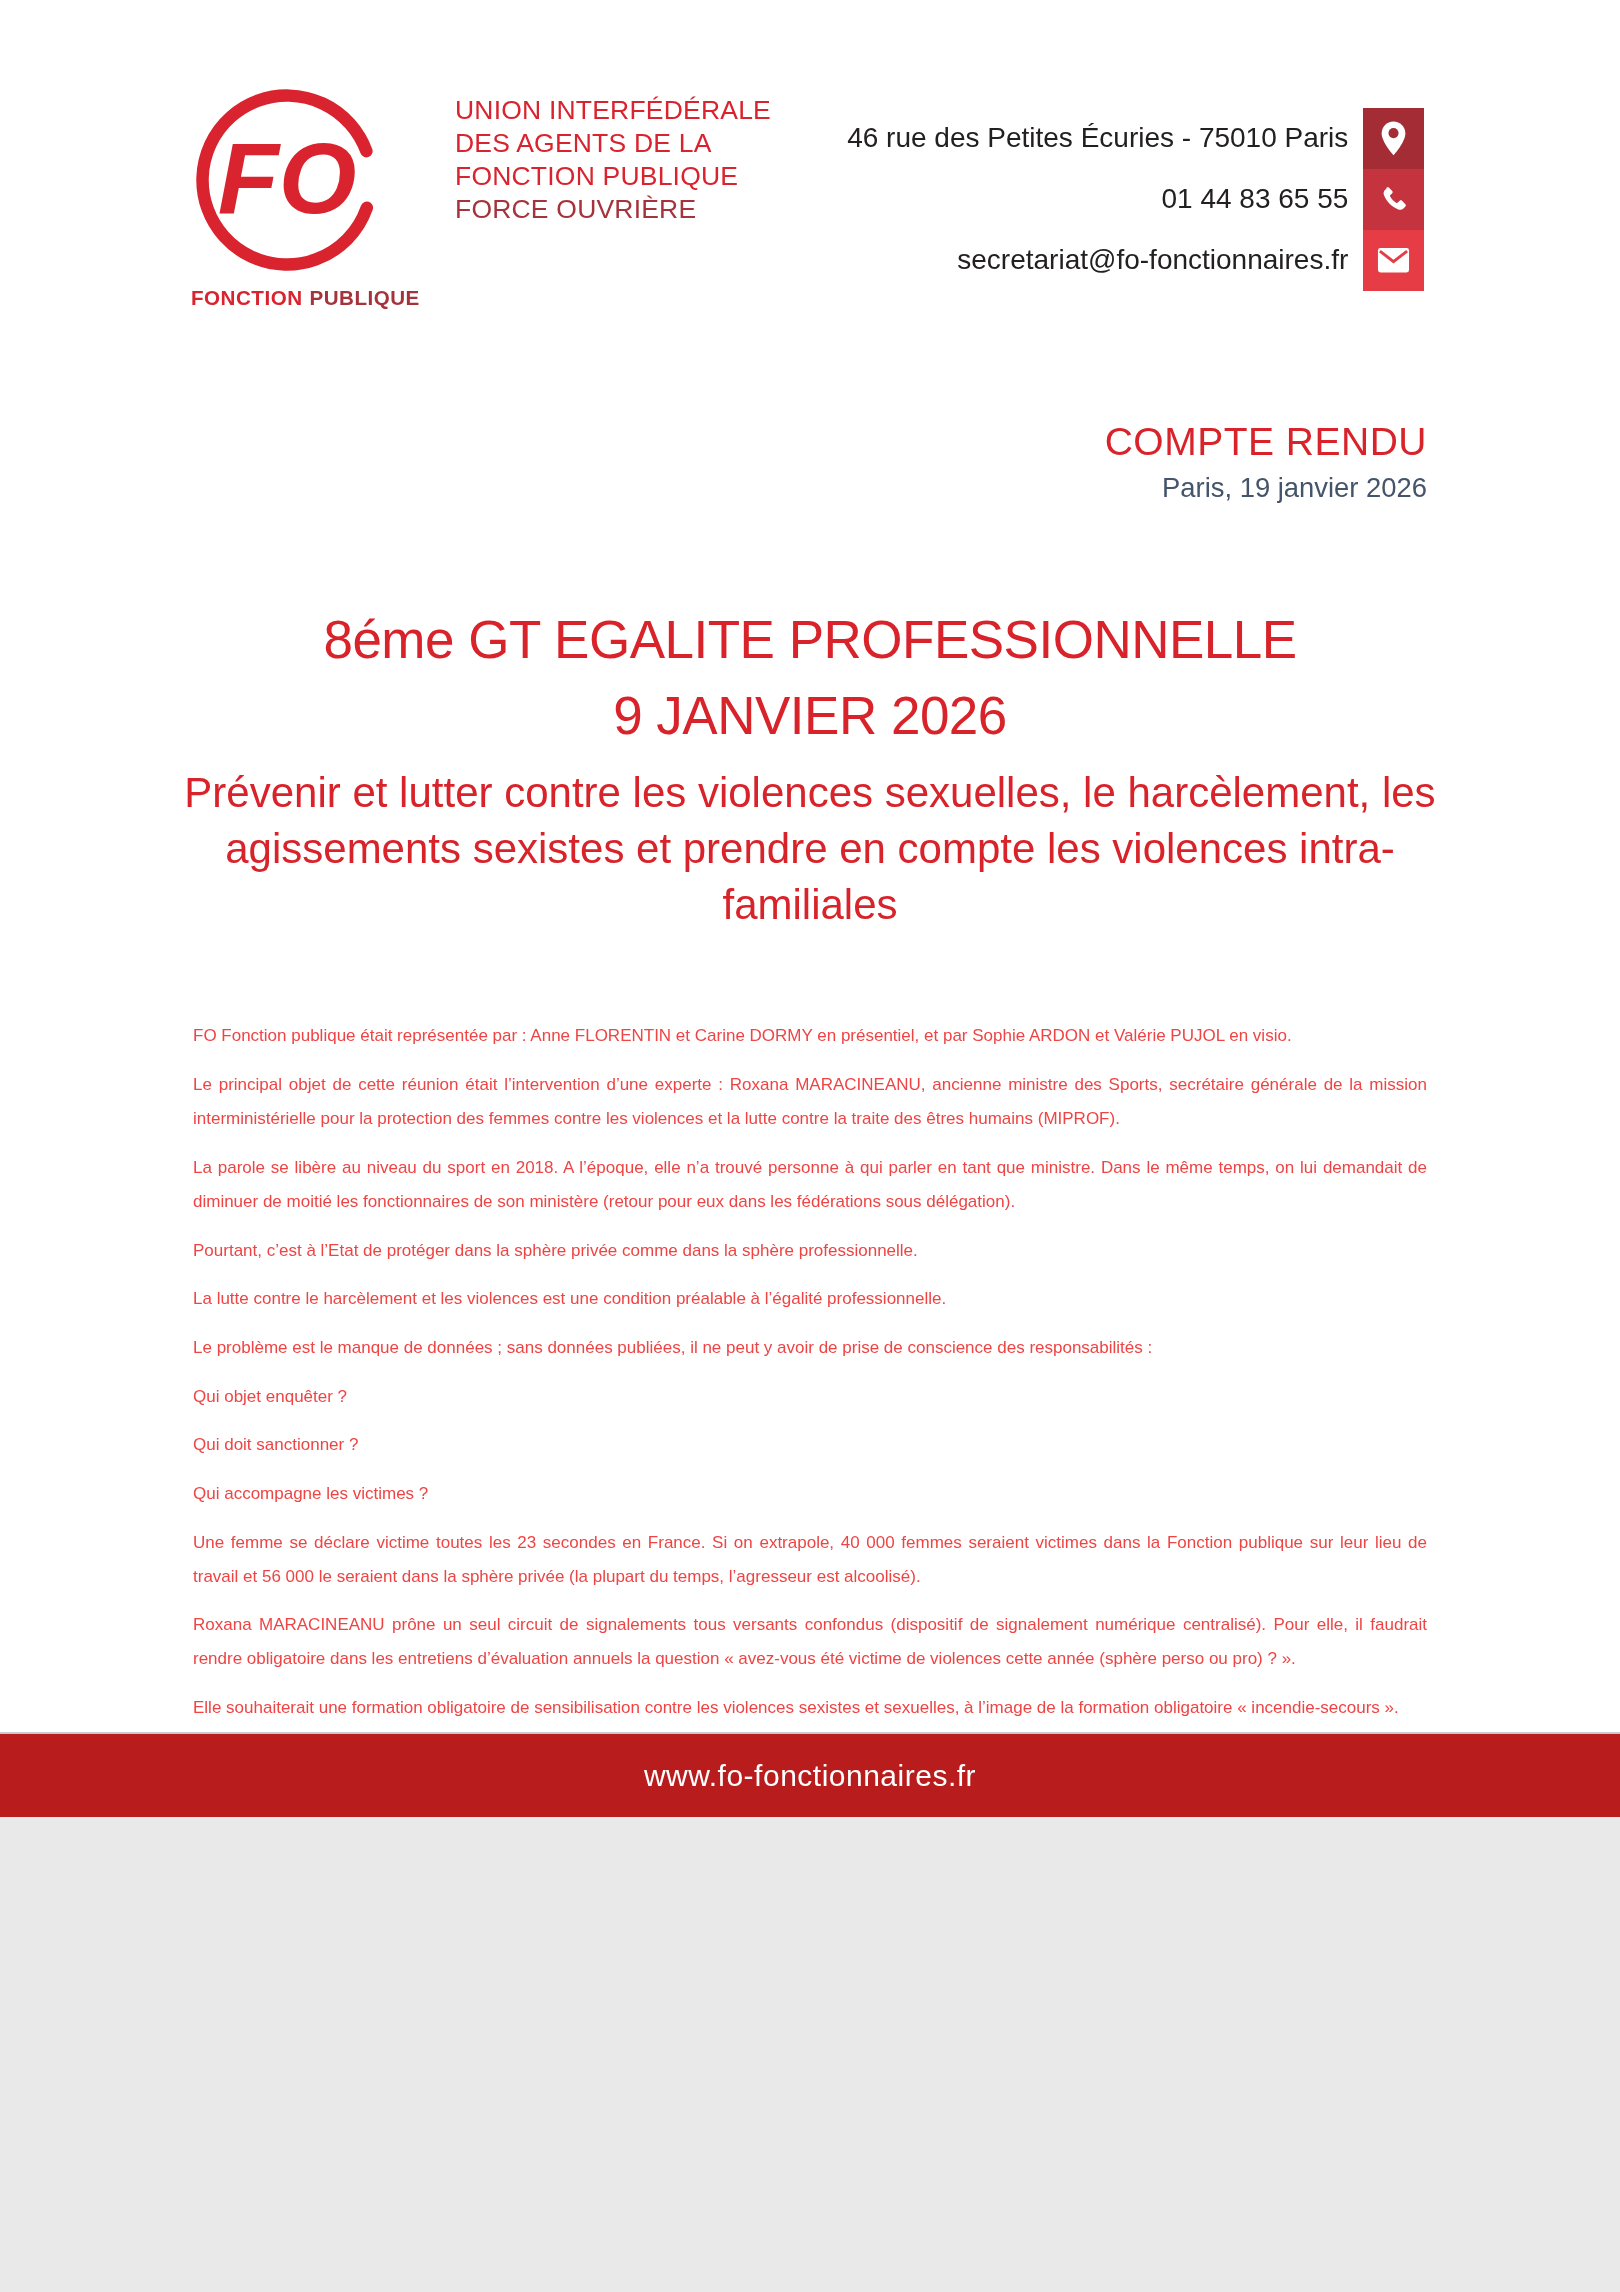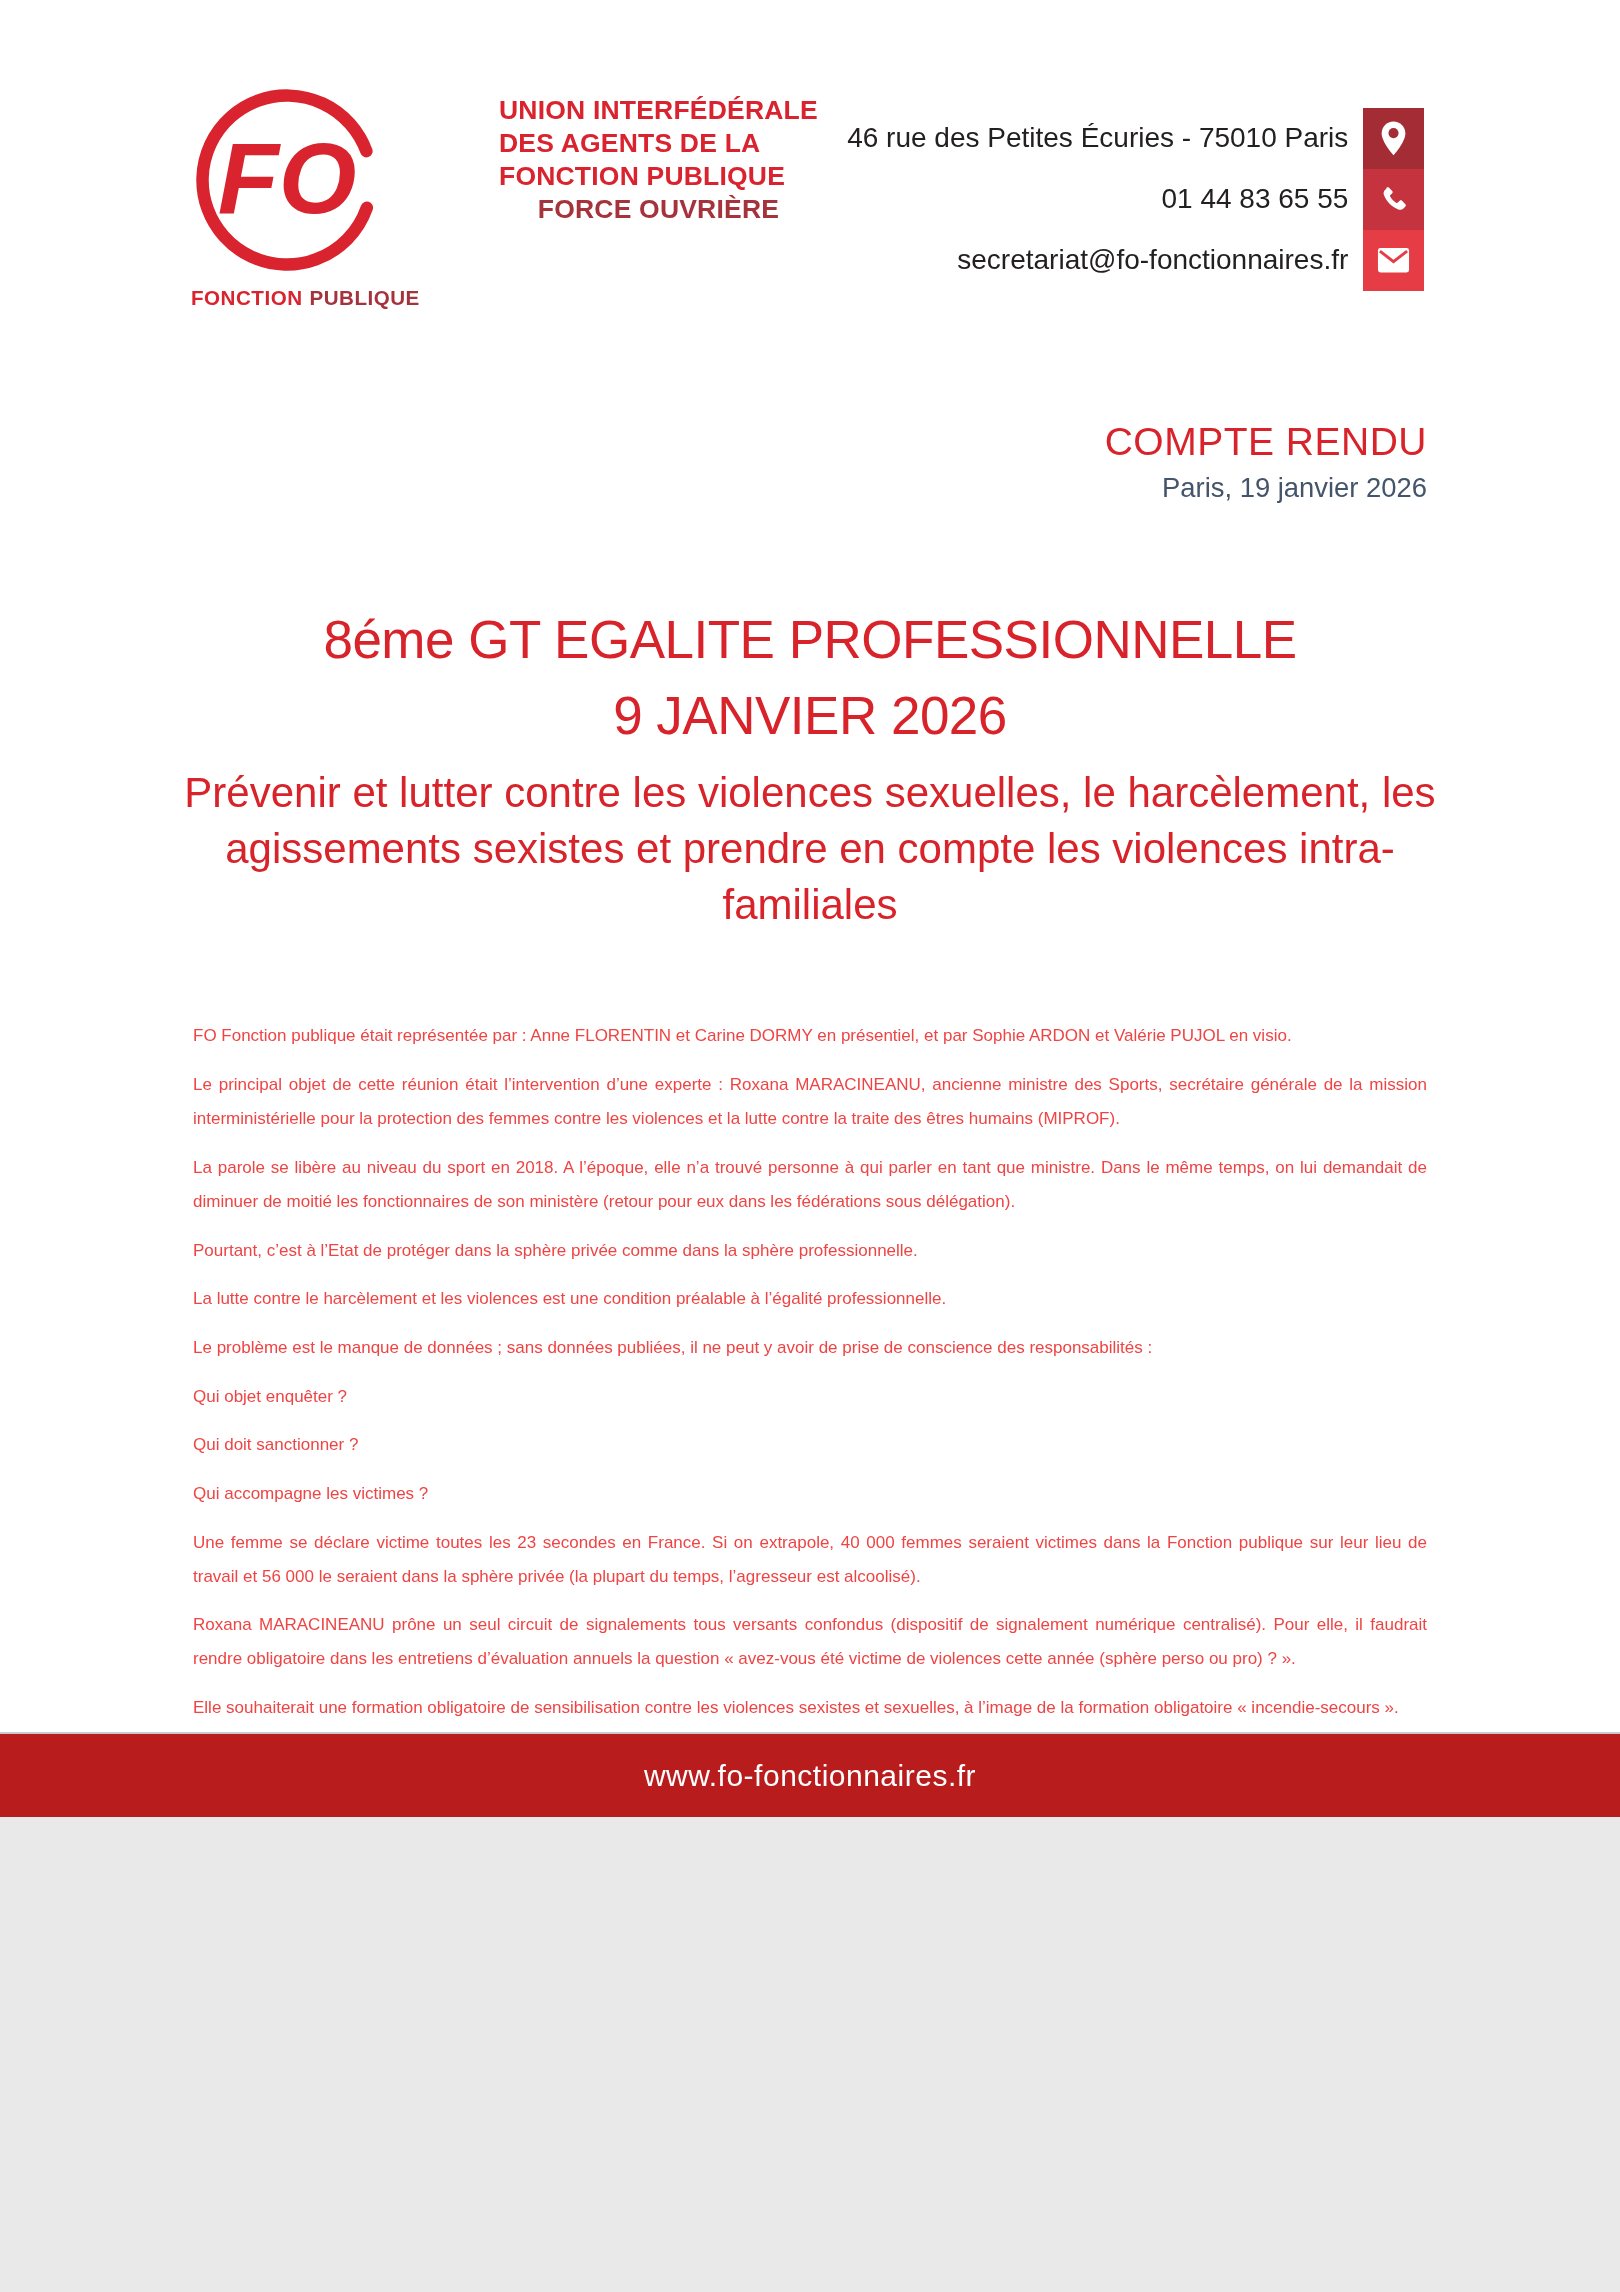--- a/index.html
+++ b/index.html
@@ -21,29 +21,29 @@
   .logo-block{width:196px;flex:0 0 auto;text-align:center;}
   .logo-svg{width:192px;height:196px;display:block;}
   .logo-caption{
     margin-top:5.9px;
     font-size:20.6px;font-weight:bold;letter-spacing:0.5px;
     white-space:nowrap;
   }
   .logo-caption .c1{color:#d9232e;}
   .logo-caption .c2{color:#a5333c;margin-left:6.9px;}
   .org-block{
-    margin-left:112px;
+    margin-left:68px;
     padding-top:9.8px;
-    font-weight:bold;
+    font-weight:normal;
     font-size:26.5px;
     line-height:33px;
     color:#d9232e;
     letter-spacing:0.2px;
   }
-  .org-block .org-line-dark{color:#a5333c;text-align:center;}
+  .org-block .org-line-dark{color:#a5333c;}
   .header-spacer{flex:1 1 auto;}
   .contact-block{
     margin-top:23.5px;
     display:flex;flex-direction:column;
     align-items:flex-end;
     color:#232021;
     font-size:28px;
   }
   .contact-row{
     height:61px;display:flex;align-items:center;

